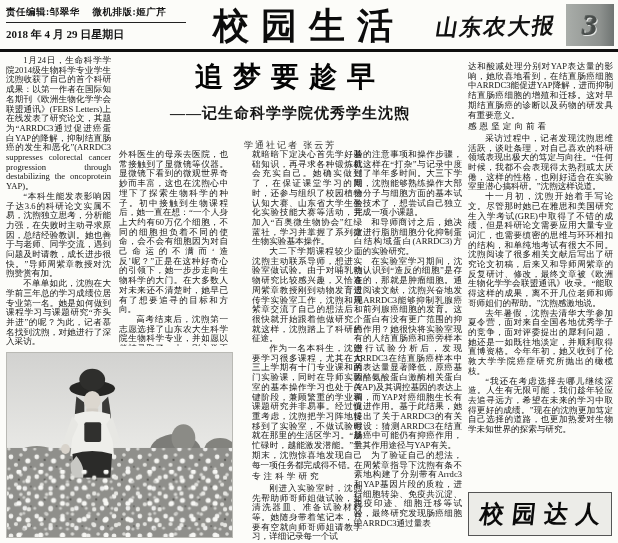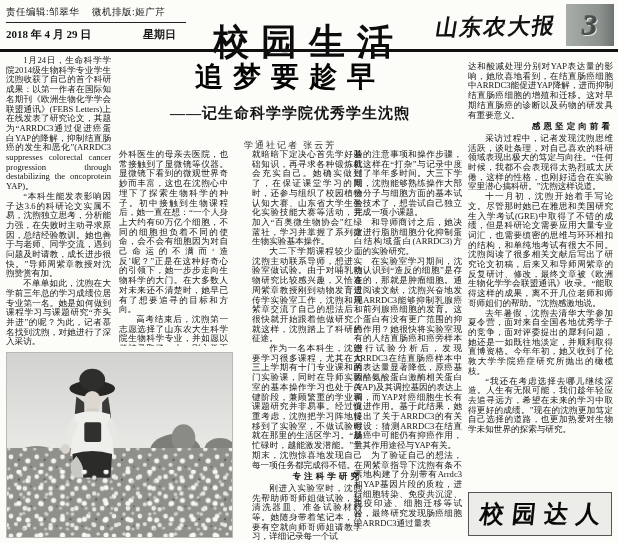--- a/index.html
+++ b/index.html
@@ -3,24 +3,24 @@
 <meta charset="utf-8">
 <style>
   html,body{margin:0;padding:0;background:#777;}
   #page{
     position:relative;width:618px;height:543px;margin:0 auto;
     background:#fcfcf9;color:#151515;overflow:hidden;
     font-family:"Liberation Serif","DejaVu Serif",serif;
   }
   
   #hdr-left{position:absolute;left:6px;top:4px;width:180px;}
-  #hdr-editor{font-size:9.5px;font-weight:normal;letter-spacing:.5px;padding:2px 0 3px 0;border-bottom:1px solid #222;}
-  #hdr-date{font-size:11px;font-weight:bold;padding-top:4px;display:flex;justify-content:space-between;width:170px;}
+  #hdr-editor{font-size:9.5px;font-weight:bold;letter-spacing:.5px;padding:2px 0 3px 0;border-bottom:1px solid #222;}
+  #hdr-date{font-size:11px;font-weight:bold;padding-top:4px;display:flex;width:170px;}
   #section-title{
-    position:absolute;left:50%;top:18px;transform:translateX(-50%);
+    position:absolute;left:50%;top:2px;transform:translateX(-50%);
     font-size:36px;font-weight:900;letter-spacing:12px;white-space:nowrap;color:#0c0c0c;
   }
   #masthead{
     position:absolute;right:62px;top:12px;font-size:22px;font-weight:900;
     transform:skewX(-10deg) rotate(-1deg);letter-spacing:2px;color:#111;white-space:nowrap;
   }
   #pagenum-box{
     position:absolute;right:4px;top:4px;width:48px;height:42px;
     background:linear-gradient(90deg,#a9aDA9,#8e928f 70%,#6f7472);
     display:flex;align-items:center;justify-content:center;
@@ -35,21 +35,21 @@
   #headline{position:absolute;left:118px;top:54px;width:344px;height:94px;text-align:center;}
   #headline .main{font-size:28px;font-weight:900;letter-spacing:10px;line-height:46px;white-space:nowrap;color:#050505;}
   #headline .sub{font-size:15px;font-weight:bold;margin-top:4px;letter-spacing:1px;white-space:nowrap;}
   #headline .byline{font-size:9px;margin-top:16px;color:#333;letter-spacing:2px;}
 
   
   .col{position:absolute;overflow:hidden;font-size:8.6px;line-height:9.7px;text-align:justify;}
   .col p{margin:0;}
   .col .p{text-indent:2em;}
   .col .cont{text-indent:0;}
-  .col .subhead{text-align:right;font-weight:bold;text-indent:0;letter-spacing:3px;padding:2px 0;}
+  .col .subhead{text-align:left;font-weight:normal;text-indent:0;letter-spacing:3px;padding:2px 0;}
   #col1{left:6px;  top:56px;  width:105px;height:290px;}
   #col2{left:119px;top:150px; width:109px;height:196px;}
   #col3{left:252px;top:150px; width:110px;height:390px;}
   #col4{left:354px;top:150px; width:108px;height:390px;}
   #col5{left:468px;top:62px;  width:145px;height:432px;}
 
   
   #photo{position:absolute;left:6px;top:352px;width:227px;height:186px;border:1px solid #b9b9b4;box-sizing:border-box;}
   #photo svg{display:block;width:100%;height:100%;}
 

